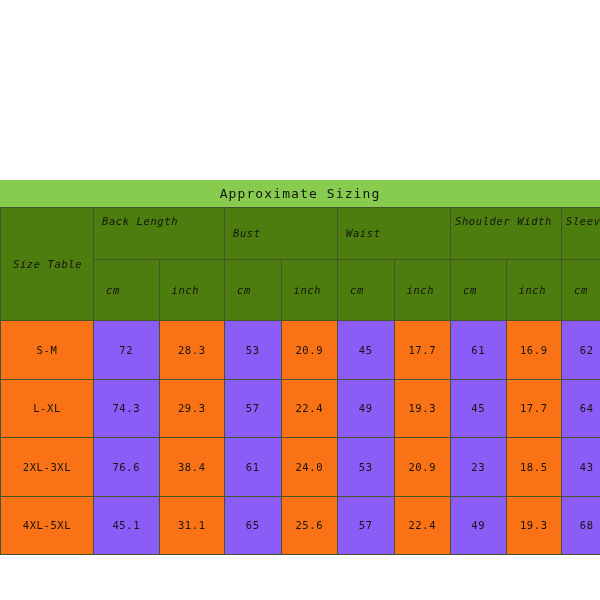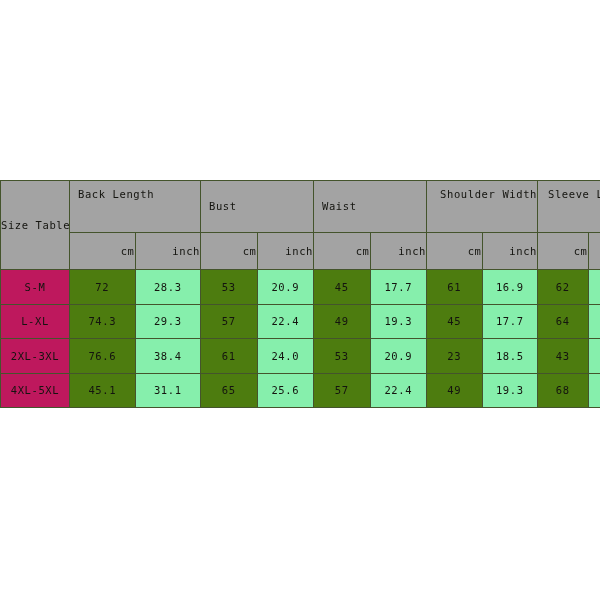--- a/index.html
+++ b/index.html
@@ -44,93 +44,95 @@
 
   table.sizing {
     border-collapse: collapse;
     width: 600px;
     table-layout: fixed;
     font-family: "DejaVu Sans Mono", "Liberation Mono", monospace;
   }
 
   table.sizing td {
     border: 1px solid #44542c;
-    padding: 0;
+    padding: 12px;
     font-size: 10.5px;
     color: #14140f;
     letter-spacing: 0.6px;
     overflow: hidden;
     white-space: nowrap;
   }
 
   
   .pale {
-    background: #a3a3a3;
+    background: #4d7c0f;
+    font-style: italic;
   }
   .green {
-    background: #4d7c0f;
+    background: #8b5cf6;
   }
   .blue {
-    background: #86efac;
+    background: #f97316;
   }
 
   .grp-head {
     height: 45px;
     vertical-align: top;
     padding: 6px 0 0 8px !important;
     white-space: normal;
     line-height: 1.35;
     letter-spacing: 0.7px;
   }
   .grp-head.mid {
     vertical-align: middle;
     padding: 0 0 0 8px !important;
   }
   .grp-head.ctr {
-    text-align: right;
+    text-align: left;
     padding: 6px 0 0 4px !important;
   }
 
   .unit-head {
     height: 36px;
-    text-align: right;
+    text-align: left;
     vertical-align: middle;
     letter-spacing: 0.8px;
   }
 
   .size-label-cell {
     height: 81px;
     text-align: center;
     vertical-align: middle;
     letter-spacing: 0.8px;
   }
 
   .data-row td {
     height: 33.5px;
     text-align: center;
     vertical-align: middle;
     letter-spacing: 0.8px;
   }
 
   .row-label {
-    background: #be185d;
+    background: #f97316;
     text-align: center;
   }
 
   .val {
     font-size: 10.5px;
   }
 </style>
 </head>
 <body>
 
 <div id="page">
 
   <div id="sizing-block">
 
+    <div class="title-band">Approximate Sizing</div>
 
     <table class="sizing">
       <tbody>
         <tr>
           <td class="pale size-label-cell" rowspan="2" style="width:68px;">Size Table</td>
 
           <td class="pale grp-head" colspan="2" style="width:122px;">Back Length</td>
 
           <td class="pale grp-head mid" colspan="2" style="width:104px;">Bust</td>
 

